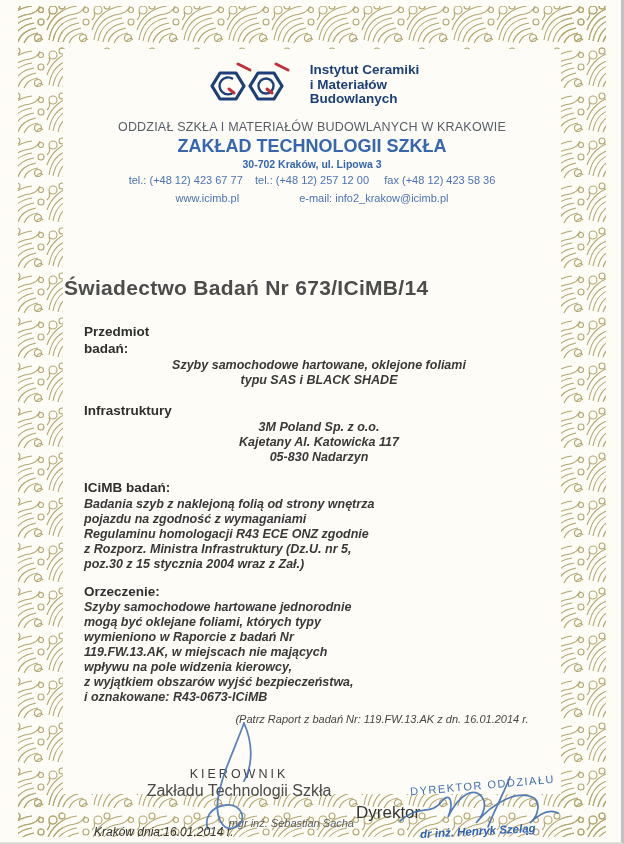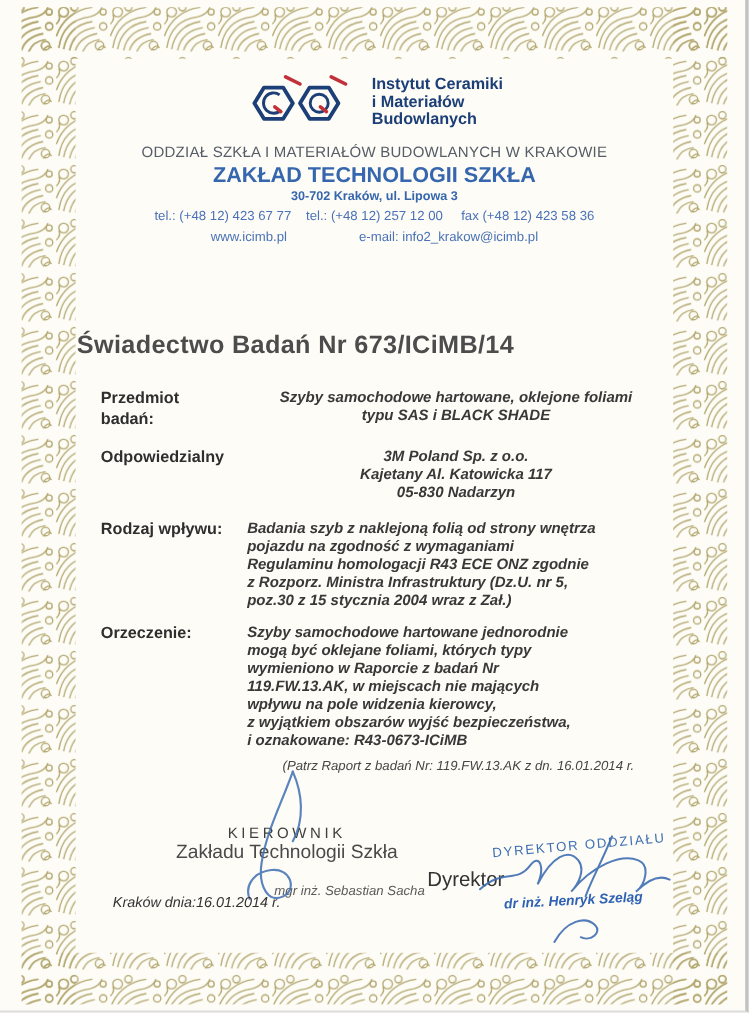--- a/index.html
+++ b/index.html
@@ -17,21 +17,21 @@
   .dept{margin-top:2px;font-size:18px;font-weight:bold;color:#3566ae;}
   .addr{margin-top:1px;font-size:10.5px;font-weight:bold;color:#3566ae;}
   .tels{margin-top:4px;font-size:11px;color:#4a72b8;white-space:pre;}
   .webrow{margin-top:6px;font-size:11px;color:#4a72b8;display:flex;justify-content:center;gap:60px;}
 
   
   .title{margin-top:72px;text-align:left;font-size:21px;font-weight:bold;color:#4c4c4c;letter-spacing:.3px;}
 
   
   .sections{margin-top:24px;margin-left:20px;margin-right:6px;}
-  .srow{display:flex;margin-bottom:15px;}
+  .srow{display:flex;margin-bottom:15px;flex-direction:column;}
   .slabel{width:122px;flex:none;font-weight:bold;font-size:13.5px;color:#2e2e2e;white-space:pre-line;line-height:1.25;}
   .svalue{flex:1;font-weight:bold;font-style:italic;font-size:12.5px;color:#383838;line-height:1.2;white-space:pre-line;}
   .srow.center .svalue{text-align:center;}
 
   .footnote{margin-top:8px;margin-left:140px;font-size:11px;font-style:italic;color:#454545;text-align:center;}
 
   
   .footer{position:relative;height:190px;margin-top:12px;}
   .resp{position:absolute;left:38px;top:0;font-style:italic;font-size:11.5px;color:#333;white-space:pre-line;line-height:1.35;}
   .stamp{position:absolute;left:60px;top:30px;width:230px;text-align:center;color:#454545;}
@@ -114,27 +114,27 @@
     <div class="title">Świadectwo Badań Nr 673/ICiMB/14</div>
 
     <div class="sections">
       <div class="srow center">
         <div class="slabel">Przedmiot
 badań:</div>
         <div class="svalue">Szyby samochodowe hartowane, oklejone foliami
 typu SAS i BLACK SHADE</div>
       </div>
       <div class="srow center">
-        <div class="slabel">Odpowiedzialny</div>
+        <div class="slabel">Infrastruktury</div>
         <div class="svalue">3M Poland Sp. z o.o.
 Kajetany Al. Katowicka 117
 05-830 Nadarzyn</div>
       </div>
       <div class="srow" style="margin-bottom:12px">
-        <div class="slabel">Rodzaj wpływu:</div>
+        <div class="slabel">ICiMB badań:</div>
         <div class="svalue">Badania szyb z naklejoną folią od strony wnętrza
 pojazdu na zgodność z wymaganiami
 Regulaminu homologacji R43 ECE ONZ zgodnie
 z Rozporz. Ministra Infrastruktury (Dz.U. nr 5,
 poz.30 z 15 stycznia 2004 wraz z Zał.)</div>
       </div>
       <div class="srow" style="margin-bottom:0">
         <div class="slabel">Orzeczenie:</div>
         <div class="svalue">Szyby samochodowe hartowane jednorodnie
 mogą być oklejane foliami, których typy

